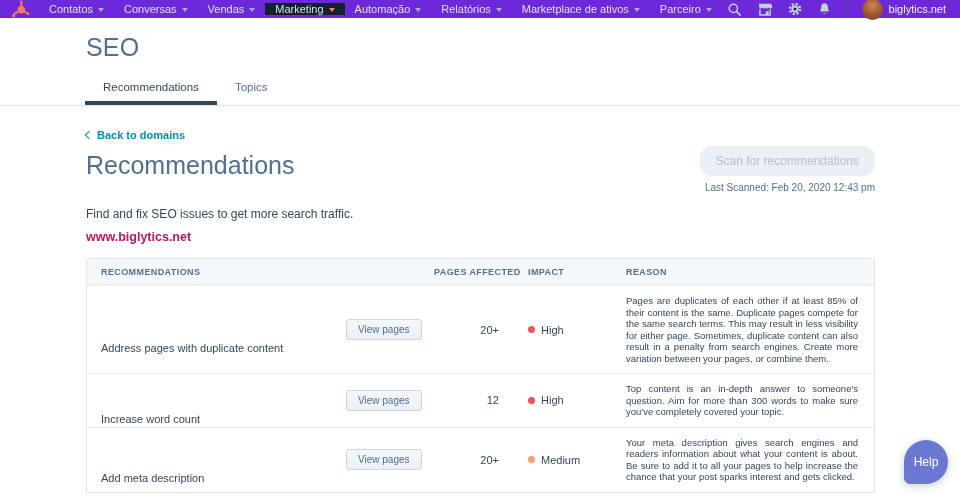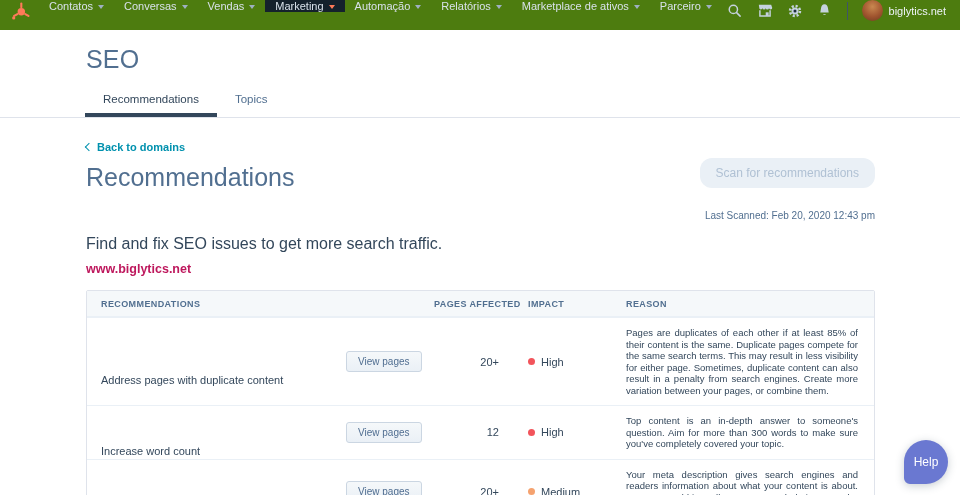--- a/index.html
+++ b/index.html
@@ -1,20 +1,20 @@
 <!DOCTYPE html>
 <html><head>
 <meta charset="utf-8">
 <style>
   * { margin:0; padding:0; box-sizing:border-box; }
   html,body { width:960px; height:495px; overflow:hidden; background:#fff;
               font-family:"Liberation Sans","DejaVu Sans",sans-serif; }
 
   
-  .topnav { height:30px; background:#4d7c0f; display:flex; align-items:flex-start; color:#d8e1ea; }
+  .topnav { height:18px; background:#6d28d9; display:flex; align-items:center; color:#d8e1ea; }
   .nav-logo { display:flex; align-items:center; padding:0 8px 0 10px; }
   .nav-items { display:flex; align-items:stretch; }
   .nav-item { display:flex; align-items:center; gap:5px; padding:0 10px; font-size:11px;
               color:#d8e1ea; cursor:pointer; white-space:nowrap; }
   .nav-item.active { background:#14212c; }
   .caret { width:0; height:0; border-left:3.5px solid transparent; border-right:3.5px solid transparent;
            border-top:4px solid #9fb0c1; margin-top:1px; }
   .nav-item.active .caret { border-top-color:#ff7a59; }
   .nav-right { margin-left:auto; display:flex; align-items:center; gap:14px; padding-right:14px; }
   .nav-icon { width:16px; height:16px; display:flex; align-items:center; justify-content:center; cursor:pointer; }
@@ -36,22 +36,22 @@
   .content { padding:18px 85px 0 86px; }
   .back-link { display:inline-flex; align-items:center; gap:5px; font-size:11px; font-weight:700;
                color:#0091ae; cursor:pointer; }
   .back-chev { display:inline-block; width:6px; height:6px; border-left:1.5px solid #0091ae;
                border-bottom:1.5px solid #0091ae; transform:rotate(45deg); margin-top:1px; }
   .header-row { display:flex; justify-content:space-between; align-items:flex-start; margin-top:9px; }
   .page-heading { font-size:25px; font-weight:400; color:#516f90; }
   .header-right { text-align:right; margin-top:-5px; }
   .scan-btn { display:inline-block; background:#eaf0f6; color:#b0c1d4; border:none; border-radius:12px;
               font-size:12px; padding:8px 16px; font-family:inherit; cursor:default; }
-  .last-scanned { font-size:10px; color:#516f90; margin-top:22px; }
-  .page-desc { font-size:16px; color:#33475b; margin-top:14px; }
+  .last-scanned { font-size:10px; color:#516f90; margin-top:6px; }
+  .page-desc { font-size:12px; color:#33475b; margin-top:14px; }
   .page-domain { font-size:12.5px; font-weight:700; color:#be185d; margin-top:9px; }
 
   
   .rec-table { margin-top:14px; border:1px solid #dfe3eb; border-radius:2px; background:#fff; }
   .t-grid { display:grid; grid-template-columns:259px 88px 65px 127px 1fr; align-items:center; }
   .t-head { background:#f5f8fa; height:26px; border-bottom:1px solid #eaf0f6; }
   .th { font-size:9px; font-weight:700; color:#516f90; letter-spacing:.4px; white-space:nowrap; }
   .th-name { padding-left:14px; }
   .th-pages { text-align:right; }
   .th-impact { padding-left:29px; }

